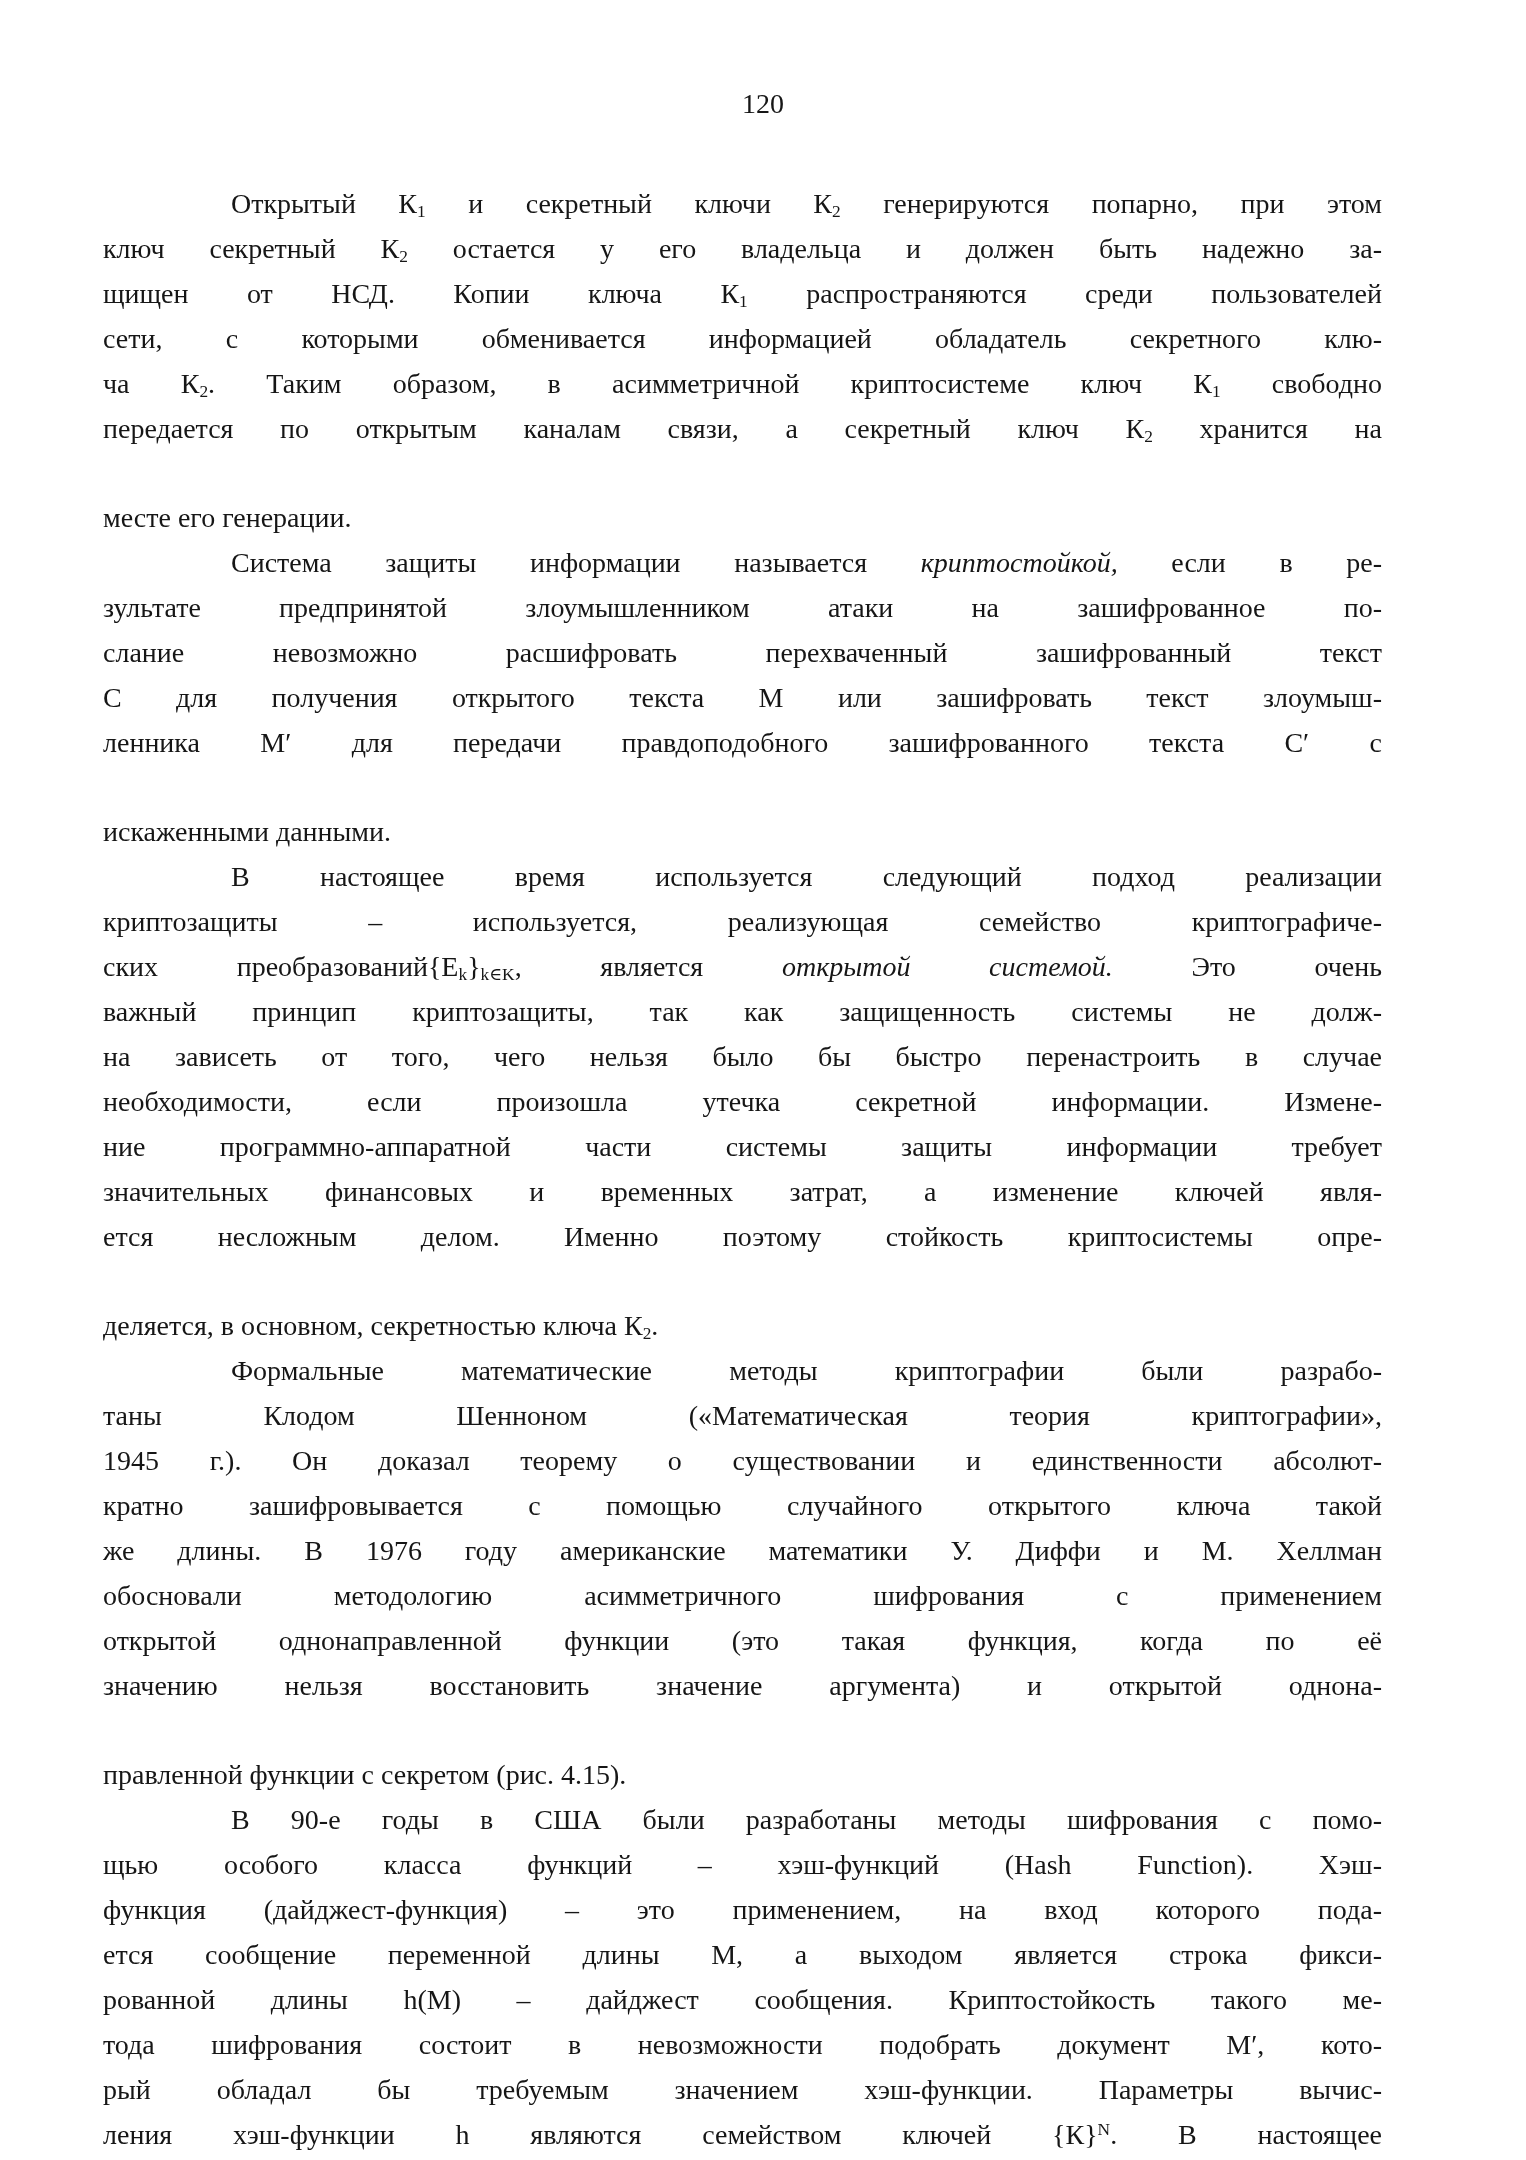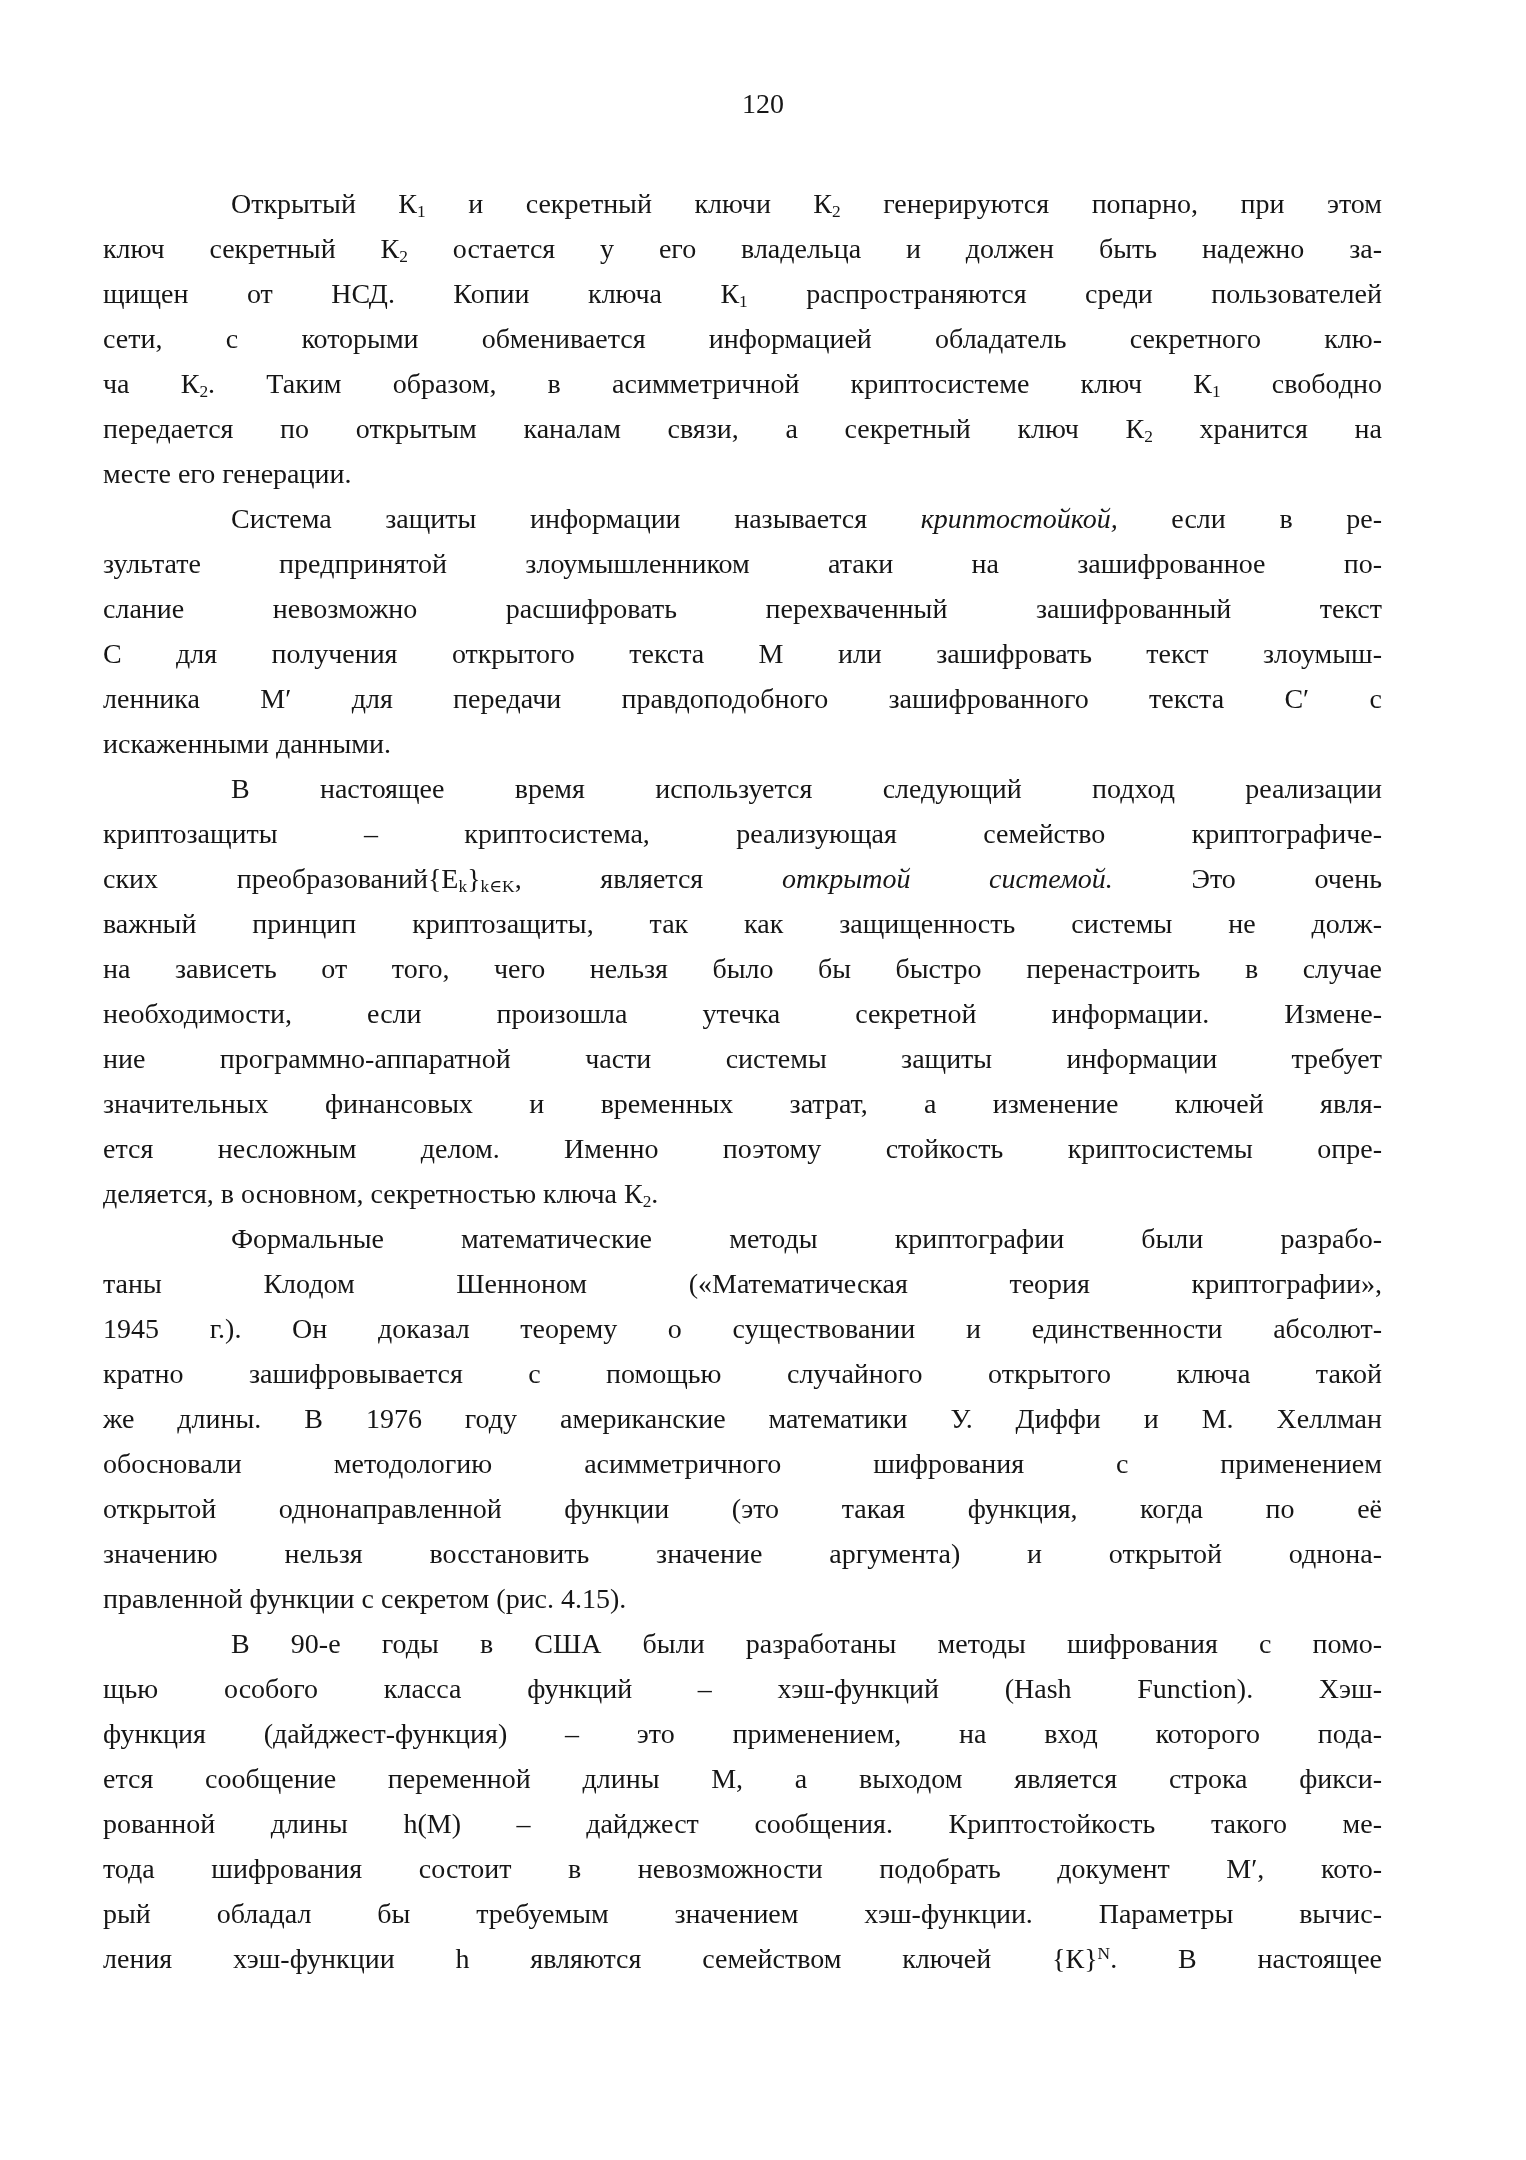--- a/index.html
+++ b/index.html
@@ -36,20 +36,21 @@
     line-height: 45px;
     text-align: justify;
     text-align-last: justify;
     overflow: visible;
   }
   .line.first {
     text-indent: 128px;
   }
   .line.lastline {
     text-align-last: left;
+    margin-top: 44px;
   }
   .sub {
     font-size: 0.62em;
     position: relative;
     top: 0.25em;
     line-height: 0;
   }
   .sup {
     font-size: 0.62em;
     position: relative;
@@ -78,21 +79,21 @@
     <div>
       <div class="line first"><span>Система защиты информации называется </span><span class="i">криптостойкой,</span><span> если в ре-</span></div>
       <div class="line"><span>зультате предпринятой злоумышленником атаки на зашифрованное по-</span></div>
       <div class="line"><span>слание невозможно расшифровать перехваченный зашифрованный текст</span></div>
       <div class="line"><span>С для получения открытого текста М или зашифровать текст злоумыш-</span></div>
       <div class="line"><span>ленника М′ для передачи правдоподобного зашифрованного текста С′ с</span></div>
       <div class="line lastline"><span>искаженными данными.</span></div>
     </div>
     <div>
       <div class="line first"><span>В настоящее время используется следующий подход реализации</span></div>
-      <div class="line"><span>криптозащиты – криптосистема, реализующая семейство криптографиче-</span></div>
+      <div class="line"><span>криптозащиты – используется, реализующая семейство криптографиче-</span></div>
       <div class="line"><span>ских преобразований{E</span><span class="sub">k</span><span>}</span><span class="sub">k∈K</span><span>, является </span><span class="i">открытой системой.</span><span> Это очень</span></div>
       <div class="line"><span>важный принцип криптозащиты, так как защищенность системы не долж-</span></div>
       <div class="line"><span>на зависеть от того, чего нельзя было бы быстро перенастроить в случае</span></div>
       <div class="line"><span>необходимости, если произошла утечка секретной информации. Измене-</span></div>
       <div class="line"><span>ние программно-аппаратной части системы защиты информации требует</span></div>
       <div class="line"><span>значительных финансовых и временных затрат, а изменение ключей явля-</span></div>
       <div class="line"><span>ется несложным делом. Именно поэтому стойкость криптосистемы опре-</span></div>
       <div class="line lastline"><span>деляется, в основном, секретностью ключа К</span><span class="sub">2</span><span>.</span></div>
     </div>
     <div>

